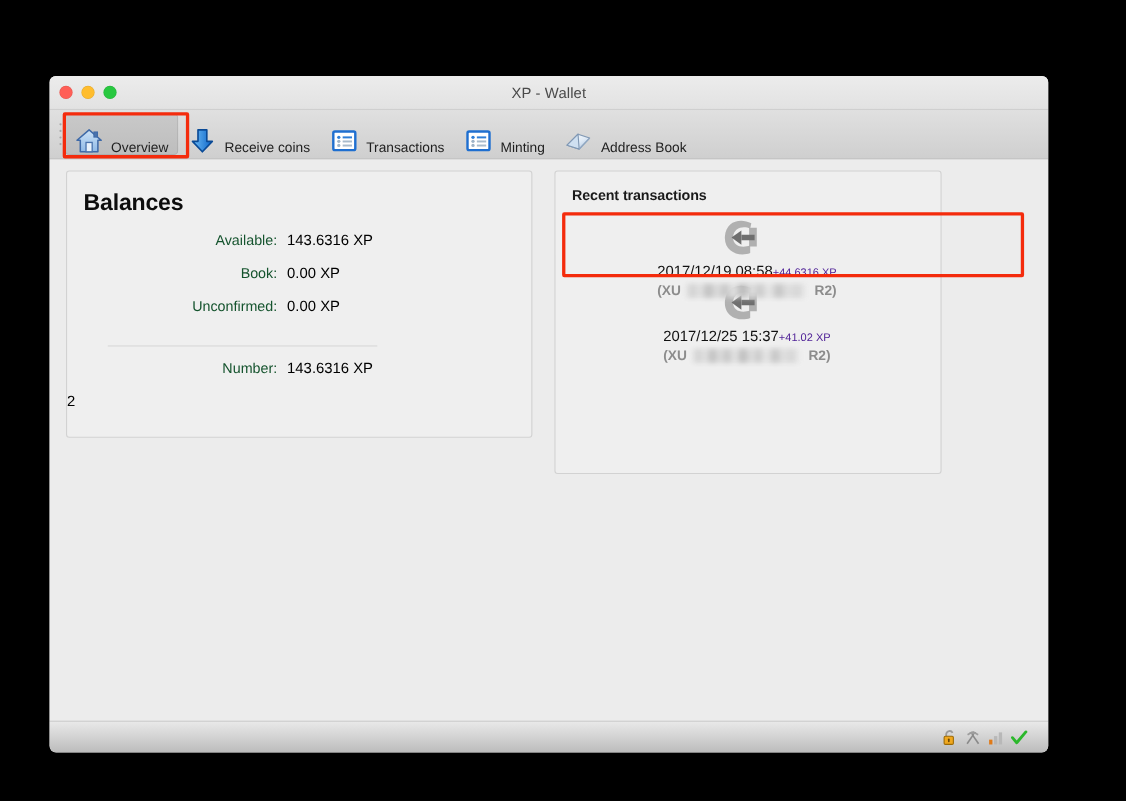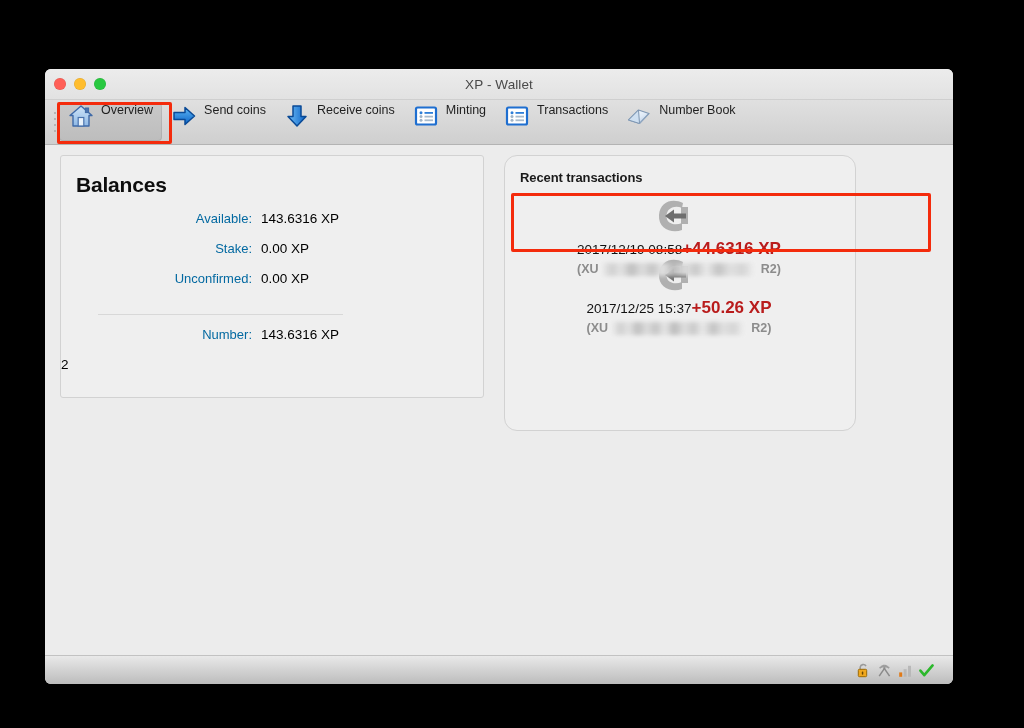--- a/index.html
+++ b/index.html
@@ -48,21 +48,21 @@
     background: linear-gradient(to bottom, #e0e0e0 0%, #cfcfcf 100%);
     border-bottom: 1px solid #b3b3b3;
     display: flex; align-items: center;
     padding-left: 6px;
   }
   #grip { width: 8px; height: 45px; display: flex; flex-direction: column;
           justify-content: center; align-items: center; gap: 4px; flex: 0 0 8px; }
   .grip-dot { width: 2px; height: 2px; background: #a8a8a8; border-radius: 50%; }
 
   .tbitem {
-    display: flex; align-items: flex-start; gap: 7px;
+    display: flex; align-items: flex-end; gap: 7px;
     height: 38px; padding: 0 9px;
     border-radius: 4px; cursor: default;
     position: relative;
   }
   .tbitem.active {
     background: linear-gradient(to bottom, #c9c9c9 0%, #bdbdbd 100%);
     box-shadow: inset 0 0 0 1px rgba(0,0,0,0.08);
   }
   .tblabel { font-size: 12.5px; color: #1f1f1f; white-space: nowrap; }
   .tbicon { width: 26px; height: 26px; display: block; flex: 0 0 26px; }
@@ -78,45 +78,45 @@
   
   #content { flex: 1 1 auto; background: #ececec; position: relative; }
 
   .panel {
     position: absolute;
     background: #efefef;
     border: 1px solid #d2d2d2;
     border-radius: 3px;
   }
   #balances-panel { left: 15px; top: 10px; width: 424px; height: 243px; }
-  #recent-panel  { left: 459px; top: 10px; width: 352px; height: 276px; border-radius: 13px; }
+  #recent-panel  { left: 459px; top: 10px; width: 352px; height: 276px; }
 
   .panel-title-lg { font-size: 21px; font-weight: bold; color: #0d0d0d;
                     padding: 17px 0 0 15px; letter-spacing: -0.2px; }
   .panel-title-sm { font-size: 13px; font-weight: bold; color: #1a1a1a;
                     padding: 14px 0 0 15px; letter-spacing: -0.1px; }
 
   
   #bal-rows { margin-top: 14px; }
   .bal-row { display: flex; align-items: baseline; height: 30px; }
-  .bal-label { width: 200px; text-align: right; font-size: 13px; color: #0369a1; padding-right: 9px; }
+  .bal-label { width: 200px; text-align: right; font-size: 13px; color: #14532d; padding-right: 9px; }
   .bal-value { font-size: 13.5px; font-weight: normal; color: #000; }
 
   #bal-divider { height: 1px; background: #d8d8d8; margin: 13px 0 0 37px; width: 245px; }
 
   #bal-rows2 { margin-top: 12px; }
 
   
   #tx-list { margin-top: 8px; position: relative; }
   .tx-row { display: flex; align-items: center; height: 59px; padding-left: 12px; padding-right: 14px; flex-direction: column; }
   .tx-icon { width: 46px; height: 46px; flex: 0 0 46px; margin-right: 12px; }
   .tx-body { flex: 1 1 auto; min-width: 0; }
   .tx-line1 { display: flex; justify-content: space-between; align-items: baseline; }
   .tx-date { font-size: 13.5px; color: #111; }
-  .tx-amount { font-size: 17px; color: #b91c1c; white-space: nowrap; font-weight: bold; }
+  .tx-amount { font-size: 10px; color: #4c1d95; white-space: nowrap; }
   .tx-line2 { margin-top: 3px; position: relative; height: 16px; font-weight: bold; }
   .tx-addr-pre, .tx-addr-post { font-size: 12.5px; color: #8c8c8c; position: absolute; top: 0; }
   .tx-addr-pre { left: 0; }
   .tx-addr-post { right: 0; }
   .tx-addr-blur {
     position: absolute; left: 26px; right: 28px; top: 1px; height: 13px;
     background: linear-gradient(90deg,
       #e7e7e7 0%, #cfcfcf 6%, #e3e3e3 12%, #bdbdbd 19%, #dcdcdc 26%,
       #c4c4c4 33%, #e6e6e6 40%, #b9b9b9 47%, #dedede 55%, #c8c8c8 62%,
       #e9e9e9 69%, #c2c2c2 77%, #e0e0e0 85%, #d4d4d4 93%, #ececec 100%);
@@ -173,32 +173,20 @@
                 <stop offset="1" stop-color="#8fb9e6"></stop>
           </linearGradient>
             </defs>
           <path d="M13 3 L24 12.5 L21 12.5 L21 23 L5 23 L5 12.5 L2 12.5 Z" fill="url(#gHome)" stroke="#3f6aa8" stroke-width="1.4" stroke-linejoin="round"></path>
           <rect x="17.4" y="5" width="3.2" height="4.6" fill="#4a73ad" stroke="#3f6aa8" stroke-width="1"></rect>
           <rect x="10.2" y="14.5" width="5.6" height="8.5" fill="#e9f2fb" stroke="#4a73ad" stroke-width="1.2"></rect>
         </svg>
         <span class="tblabel">Overview</span>
       </div>
 
-      <div class="tbitem">
-        <svg class="tbicon" viewBox="0 0 26 26">
-          <defs>
-              <linearGradient id="gR" x1="0" y1="0" x2="0" y2="1">
-            <stop offset="0" stop-color="#5fb6f4"></stop>
-                <stop offset="1" stop-color="#0b64c8"></stop>
-          </linearGradient>
-            </defs>
-          <path d="M3 9.5 L14 9.5 L14 4.5 L23.5 13 L14 21.5 L14 16.5 L3 16.5 Z" fill="url(#gR)" stroke="#0a4a96" stroke-width="1.5" stroke-linejoin="round"></path>
-        </svg>
-        <span class="tblabel">Send coins</span>
-      </div>
 
       <div class="tbitem">
         <svg class="tbicon" viewBox="0 0 26 26">
           <defs>
               <linearGradient id="gD" x1="0" y1="0" x2="1" y2="0">
             <stop offset="0" stop-color="#6fbdf6"></stop>
                 <stop offset="1" stop-color="#0b64c8"></stop>
           </linearGradient>
             </defs>
           <path d="M9 3 L17 3 L17 13.5 L22 13.5 L13 23 L4 13.5 L9 13.5 Z" fill="url(#gD)" stroke="#0a4a96" stroke-width="1.5" stroke-linejoin="round"></path>
@@ -209,67 +197,67 @@
       <div class="tbitem">
         <svg class="tbicon" viewBox="0 0 26 26">
           <rect x="3" y="4.5" width="20" height="17" rx="1.5" fill="#ffffff" stroke="#1f6fd0" stroke-width="2.2"></rect>
           <circle cx="8" cy="9.8" r="1.5" fill="#2f7fd8"></circle>
           <circle cx="8" cy="13.5" r="1.5" fill="#9fb4c8"></circle>
           <circle cx="8" cy="17.2" r="1.5" fill="#9fb4c8"></circle>
           <rect x="11.5" y="9" width="8.5" height="1.8" fill="#2f7fd8"></rect>
           <rect x="11.5" y="12.7" width="8.5" height="1.8" fill="#a9bbcc"></rect>
           <rect x="11.5" y="16.4" width="8.5" height="1.8" fill="#a9bbcc"></rect>
         </svg>
-        <span class="tblabel">Minting</span>
+        <span class="tblabel">Transactions</span>
       </div>
 
       <div class="tbitem">
         <svg class="tbicon" viewBox="0 0 26 26">
           <rect x="3" y="4.5" width="20" height="17" rx="1.5" fill="#ffffff" stroke="#1f6fd0" stroke-width="2.2"></rect>
           <circle cx="8" cy="9.8" r="1.5" fill="#2f7fd8"></circle>
           <circle cx="8" cy="13.5" r="1.5" fill="#9fb4c8"></circle>
           <circle cx="8" cy="17.2" r="1.5" fill="#9fb4c8"></circle>
           <rect x="11.5" y="9" width="8.5" height="1.8" fill="#2f7fd8"></rect>
           <rect x="11.5" y="12.7" width="8.5" height="1.8" fill="#a9bbcc"></rect>
           <rect x="11.5" y="16.4" width="8.5" height="1.8" fill="#a9bbcc"></rect>
         </svg>
-        <span class="tblabel">Transactions</span>
+        <span class="tblabel">Minting</span>
       </div>
 
       <div class="tbitem">
         <svg class="tbicon" viewBox="0 0 26 26">
           <defs>
               <linearGradient id="gBk" x1="0" y1="0" x2="1" y2="1">
             <stop offset="0" stop-color="#ffffff"></stop>
                 <stop offset="0.55" stop-color="#dfeaf6"></stop>
             <stop offset="1" stop-color="#9db9d8"></stop>
           </linearGradient>
             </defs>
           <path d="M2.5 17 L12.5 7 L23 10.5 L13.5 20.5 Z" fill="url(#gBk)" stroke="#7f97b3" stroke-width="1.1" stroke-linejoin="round"></path>
           <path d="M2.5 17 L12.5 7 L13.5 20.5 Z" fill="#cfe0f1" stroke="#7f97b3" stroke-width="1" stroke-linejoin="round"></path>
           <path d="M13.5 20.5 L23 10.5" stroke="#8fa7c2" stroke-width="1"></path>
         </svg>
-        <span class="tblabel">Number Book</span>
+        <span class="tblabel">Address Book</span>
       </div>
 
       <div id="overview-annot"></div>
     </div>
 
     <div id="content">
 
       <div class="panel" id="balances-panel">
         <div class="panel-title-lg">Balances</div>
 
         <div id="bal-rows">
           <div class="bal-row">
             <span class="bal-label">Available:</span>
             <span class="bal-value">143.6316 XP</span>
           </div>
           <div class="bal-row">
-            <span class="bal-label">Stake:</span>
+            <span class="bal-label">Book:</span>
             <span class="bal-value">0.00 XP</span>
           </div>
           <div class="bal-row">
             <span class="bal-label">Unconfirmed:</span>
             <span class="bal-value">0.00 XP</span>
           </div>
         </div>
 
         <div id="bal-divider"></div>
 
@@ -312,21 +300,21 @@
           <div class="tx-row">
             <svg class="tx-icon" viewBox="0 0 46 46">
               <path d="M33 10 C23 5, 10 8, 9 22 C8 36, 22 41, 32 37 L32 30 C25 33, 16 31, 16.5 22.5 C17 14, 26 12, 32 15 Z" fill="#b0b0b0"></path>
               <path d="M31 14 L31 31 L38 31 L38 14 Z" fill="#b0b0b0"></path>
               <path d="M36 23 L24 23" stroke="#6e6e6e" stroke-width="5" stroke-linecap="butt"></path>
               <path d="M24 16.5 L15 23 L24 29.5 Z" fill="#6e6e6e"></path>
             </svg>
             <div class="tx-body">
               <div class="tx-line1">
                 <span class="tx-date">2017/12/25 15:37</span>
-                <span class="tx-amount">+50.26 XP</span>
+                <span class="tx-amount">+41.02 XP</span>
               </div>
               <div class="tx-line2">
                 <span class="tx-addr-pre">(XU</span>
                 <span class="tx-addr-blur"></span>
                 <span class="tx-addr-post">R2)</span>
               </div>
             </div>
           </div>
 
           <div id="tx-annot"></div>

